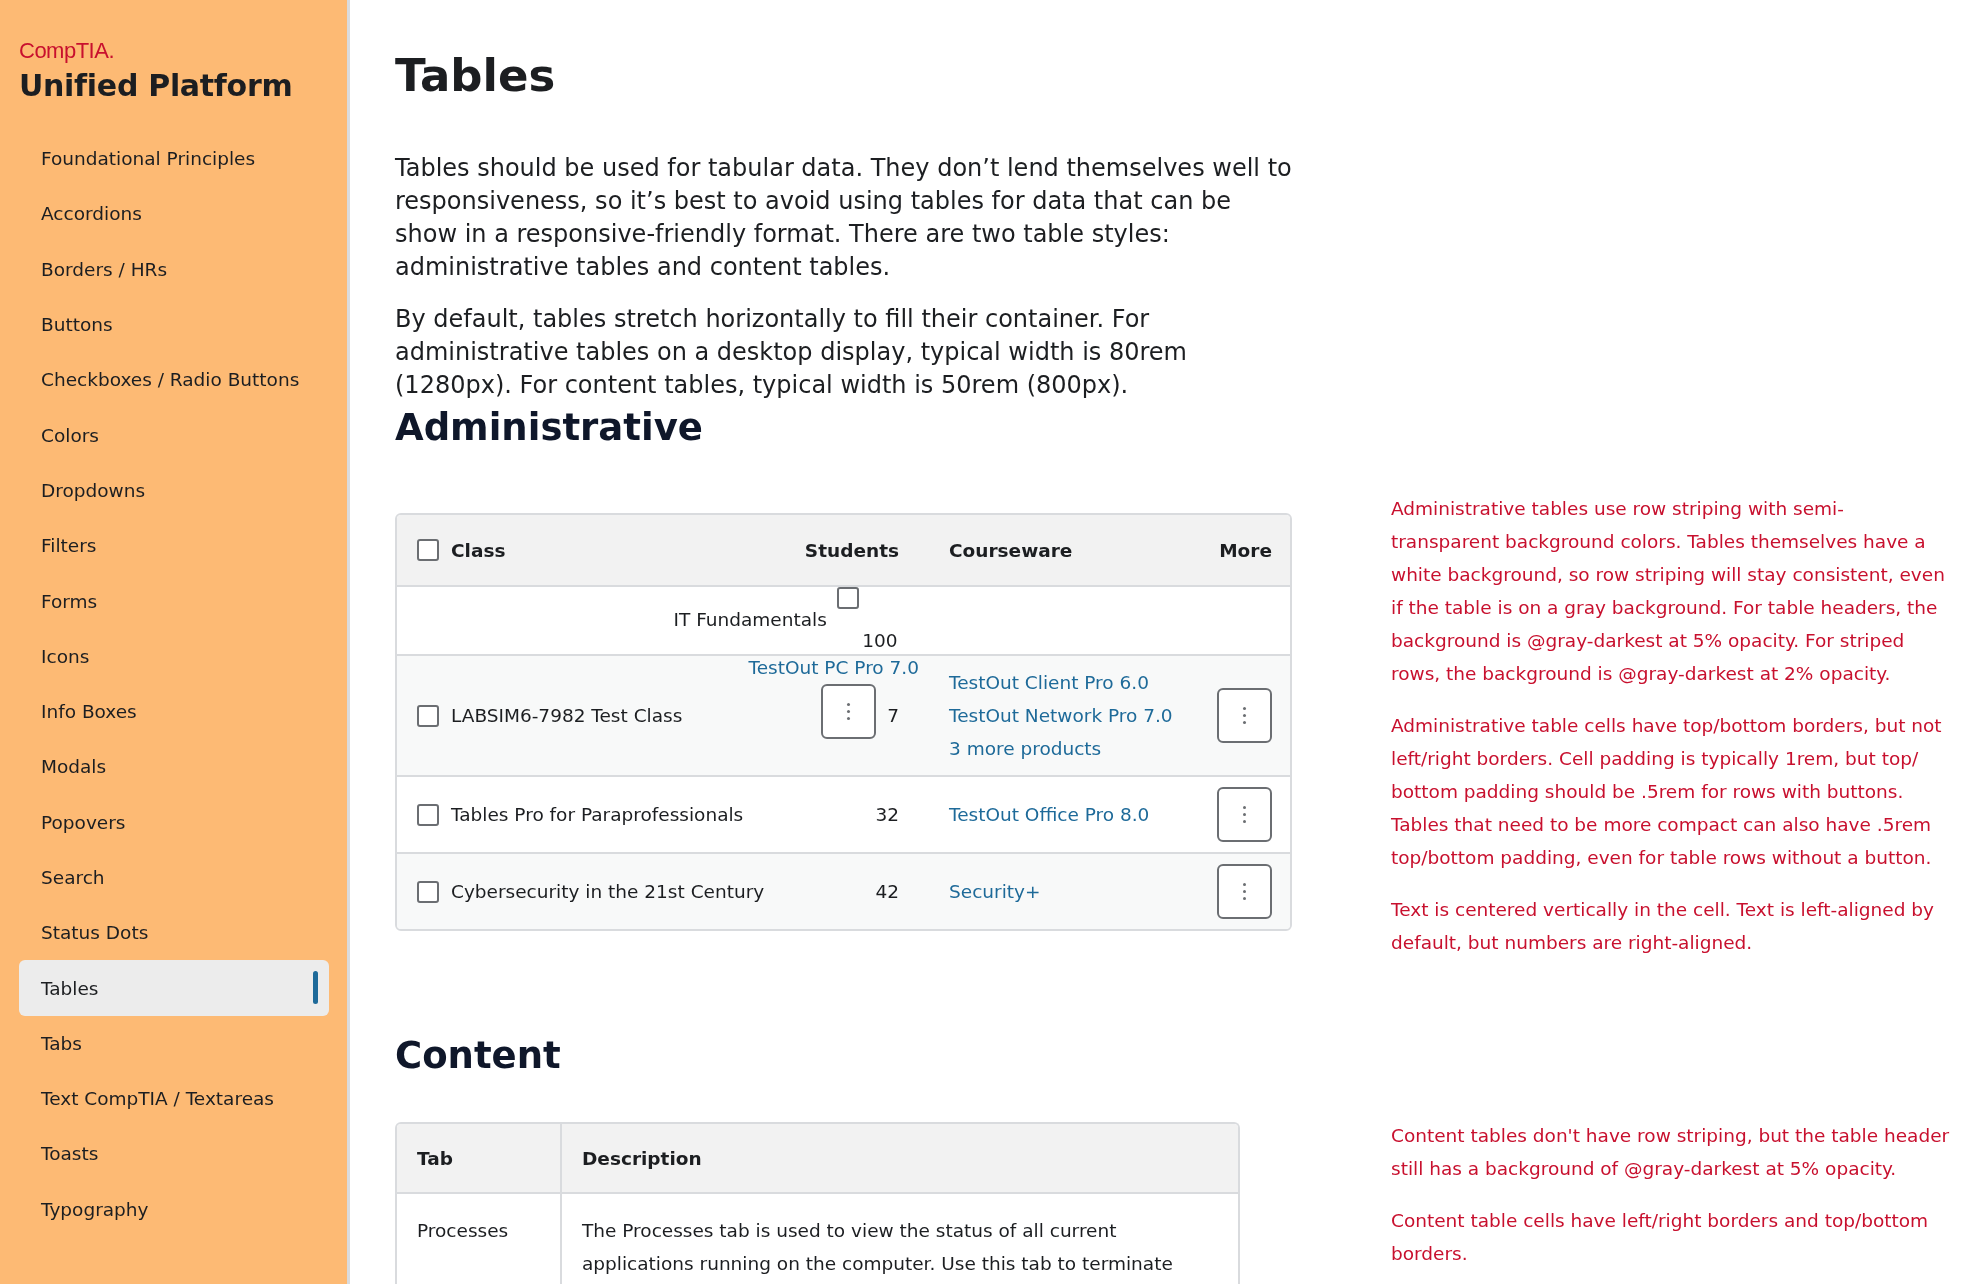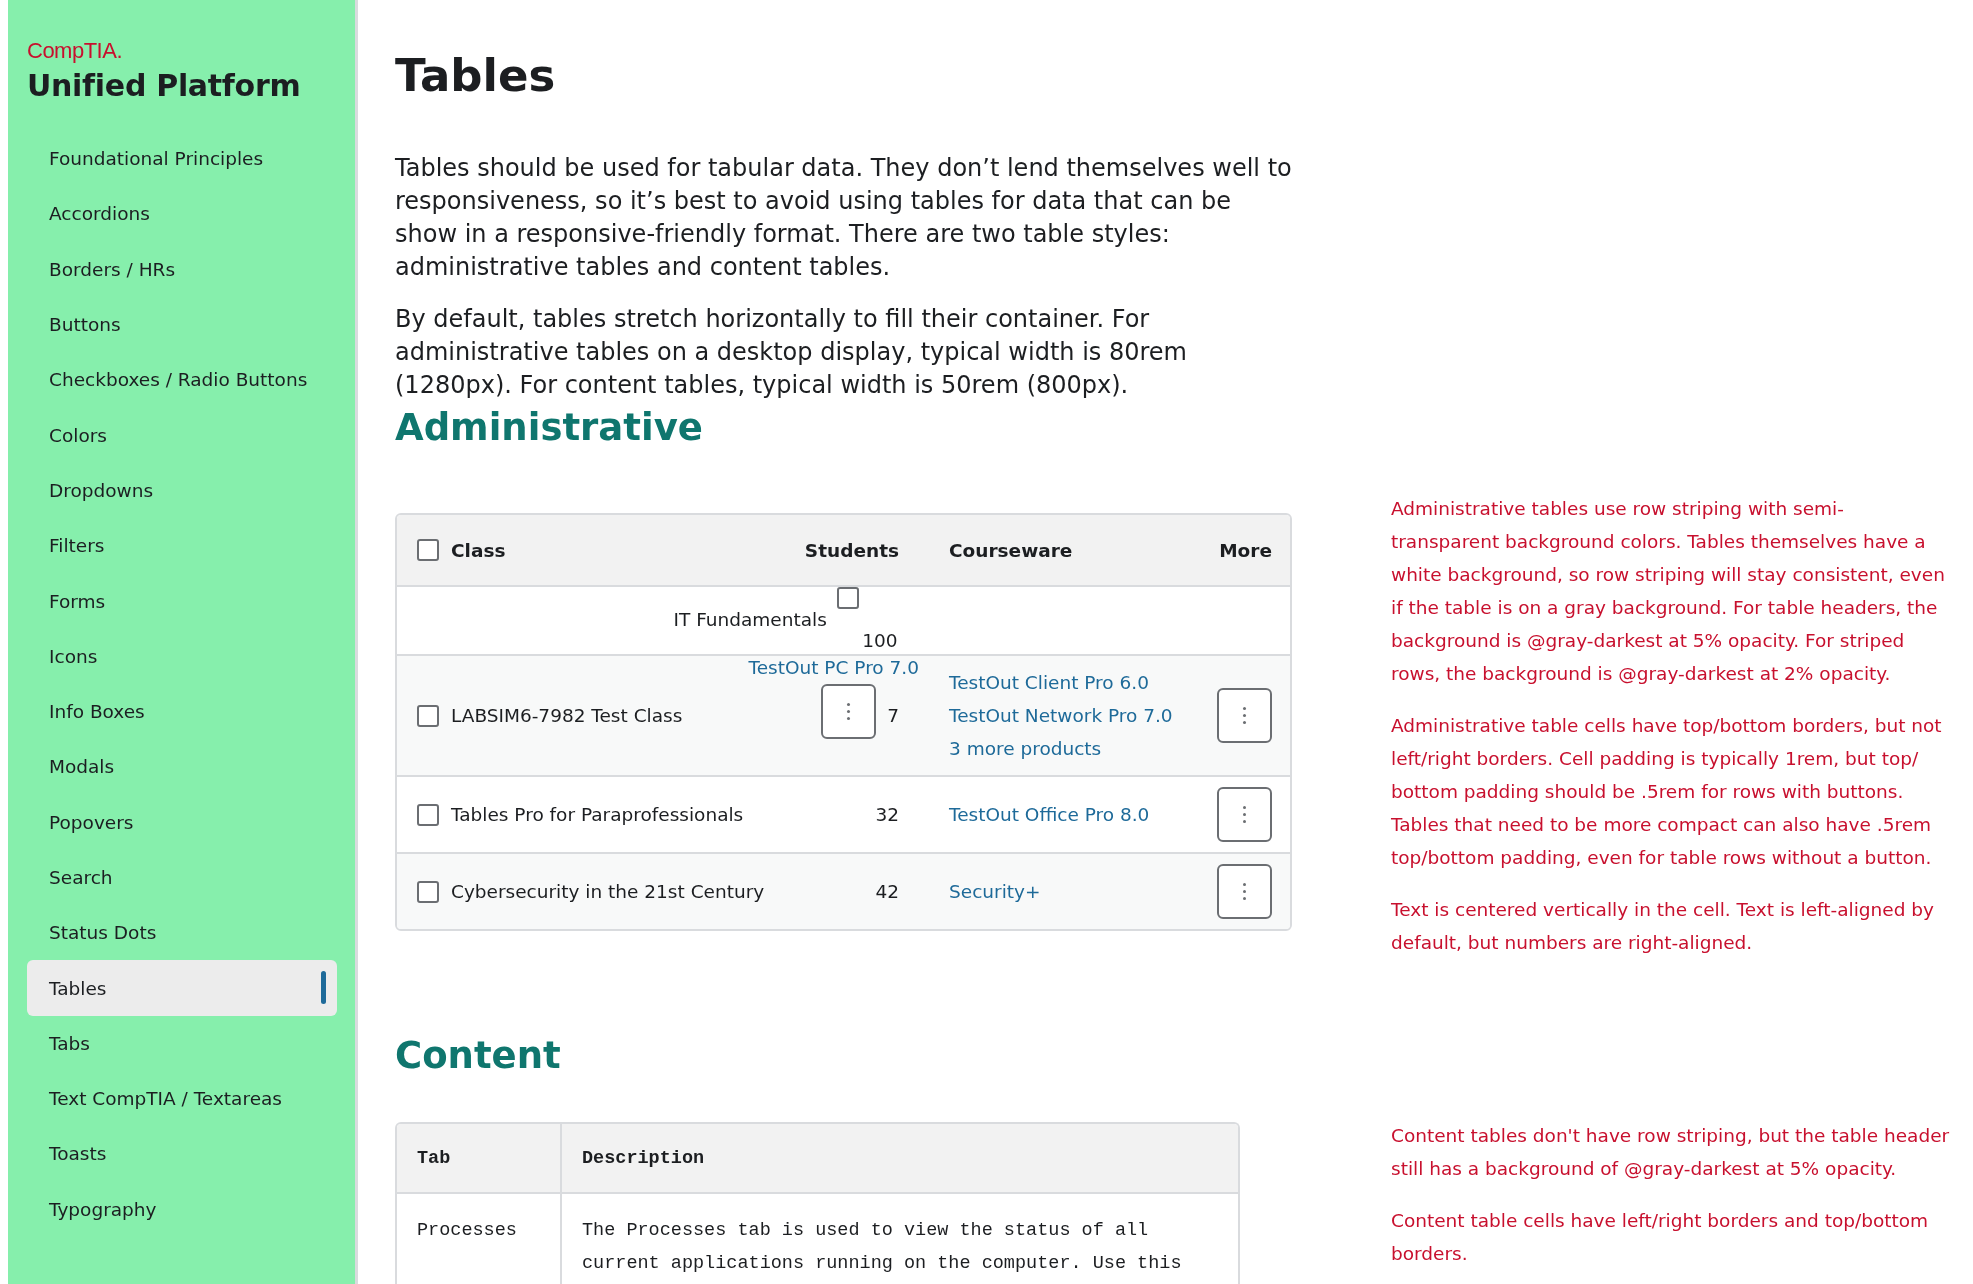--- a/index.html
+++ b/index.html
@@ -1,52 +1,52 @@
 <!DOCTYPE html>
 <html><head>
 <meta charset="utf-8">
 <style>
   * { box-sizing: border-box; margin: 0; padding: 0; }
   html, body { width: 1973px; height: 1284px; overflow: hidden; background: #ffffff; }
   body { font-family: "DejaVu Sans", "Liberation Sans", sans-serif; color: #1c1e21; position: relative; }
 
-  .sidebar { position: absolute; left: 0; top: 0; width: 350px; height: 1284px; background: #86efac; border-right: 3px solid #d9dbde; margin-left: 8px; }
+  .sidebar { position: absolute; left: 0; top: 0; width: 350px; height: 1284px; background: #fdba74; border-right: 3px solid #d9dbde; }
   .brand { position: absolute; left: 19px; top: 38px; }
   .brand-logo { color: #c8102e; font-family: "Liberation Sans", sans-serif; font-size: 22px; letter-spacing: -0.5px; line-height: 26px; }
   .brand-title { font-size: 30px; font-weight: bold; color: #1c1e21; line-height: 40px; margin-top: 2px; letter-spacing: -0.3px; }
   .nav { position: absolute; left: 19px; top: 131px; width: 310px; }
   .nav-item { height: 55.3px; display: flex; align-items: center; padding-left: 22px; font-size: 18.5px; color: #1c1e21; border-radius: 6px; position: relative; cursor: pointer; }
   .nav-item.active { background: #ececec; }
   .nav-item .active-bar { position: absolute; right: 11px; top: 11px; width: 5px; height: 33px; border-radius: 3px; background: #1e6a99; }
 
   .main { position: absolute; left: 395px; top: 0; width: 900px; }
   .page-title { position: absolute; top: 48px; left: 0; font-size: 45px; font-weight: bold; line-height: 56px; color: #1c1e21; }
   .intro { position: absolute; top: 152px; left: 0; width: 900px; font-size: 24px; line-height: 33px; color: #1c1e21; }
   .intro p { margin-bottom: 19px; }
-  .section-title { position: absolute; left: 0; font-size: 37px; font-weight: bold; line-height: 48px; color: #0f766e; text-align: center; }
+  .section-title { position: absolute; left: 0; font-size: 37px; font-weight: bold; line-height: 48px; color: #0f172a; text-align: center; }
 
   .admin-table { position: absolute; left: 0; top: 495px; width: 897px; border: 2px solid #d9dbde; border-radius: 6px; overflow: hidden; background: #fff; margin-top: 18px; }
   .admin-row { display: flex; align-items: center; border-top: 2px solid #d9dbde; font-size: 18.5px; }
   .admin-row:first-child { border-top: none; }
   .admin-row.head { background: #f2f2f2; height: 70px; font-weight: bold; }
   .admin-row.striped { background: #f8f9f9; }
   .c-check { width: 54px; padding-left: 20px; display: flex; align-items: center; }
   .checkbox { width: 22px; height: 22px; border: 2px solid #6b6e72; border-radius: 3px; background: #fff; }
   .c-class { width: 340px; }
   .c-students { width: 108px; text-align: right; }
   .c-course { width: 290px; padding-left: 50px; line-height: 33px; }
   .c-more { width: 101px; display: flex; justify-content: flex-end; padding-right: 18px; }
   .link { color: #1e6a99; display: block; cursor: pointer; }
   .more-btn { width: 55px; height: 55px; border: 2px solid #6b6e72; border-radius: 6px; background: #fff; display: flex; flex-direction: column; align-items: center; justify-content: center; gap: 4px; cursor: pointer; }
   .more-btn span { width: 3px; height: 3px; border-radius: 50%; background: #6b6e72; display: block; }
 
   .content-table { position: absolute; left: 0; top: 1122px; width: 845px; border: 2px solid #d9dbde; border-bottom: none; border-radius: 6px 6px 0 0; overflow: hidden; background: #fff; }
   .ct-row { display: flex; font-size: 18.5px; }
   .ct-row.head { background: #f2f2f2; height: 70px; font-weight: bold; border-bottom: 2px solid #d9dbde; }
-  .ct-cell { padding: 0 20px; display: flex; align-items: center; font-family: Liberation Mono, monospace; }
+  .ct-cell { padding: 0 20px; display: flex; align-items: center; }
   .ct-cell.c1 { width: 165px; border-right: 2px solid #d9dbde; }
   .ct-cell.c2 { flex: 1; }
   .ct-row.body .ct-cell { align-items: flex-start; padding-top: 20px; line-height: 33px; height: 170px; }
 
   .notes { position: absolute; left: 1391px; width: 560px; font-size: 18.5px; line-height: 33px; color: #c8102e; }
   .notes p { margin-bottom: 19px; }
 </style>
 </head>
 <body>
 

